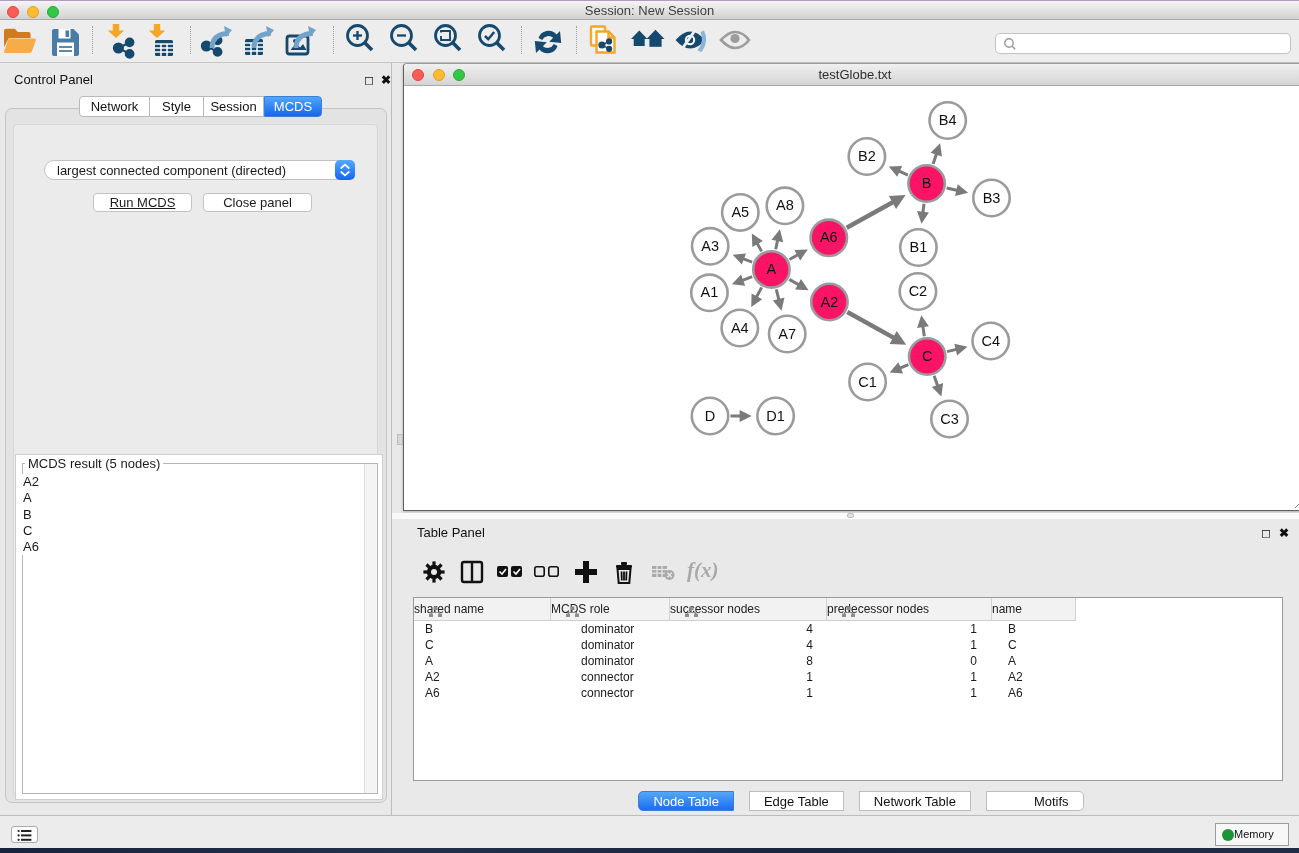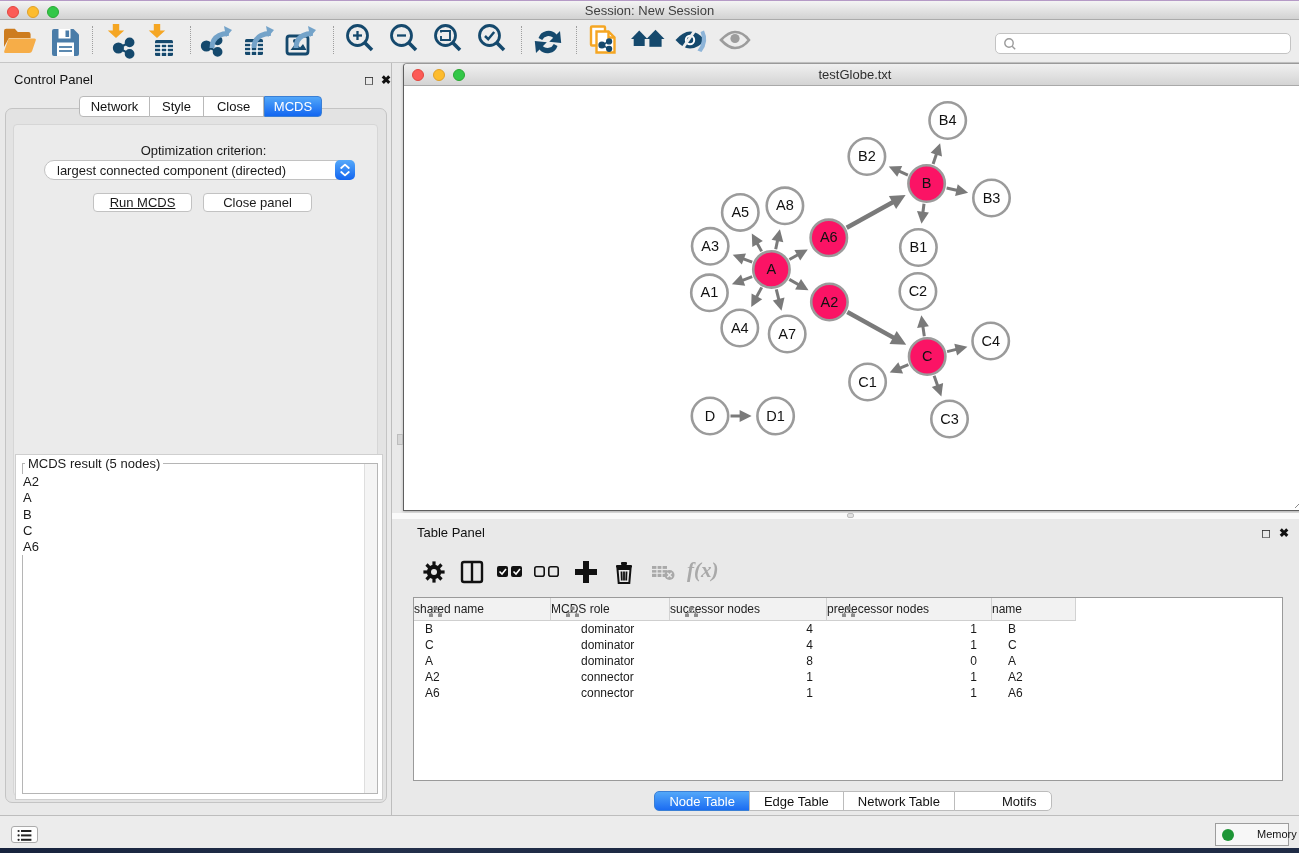--- a/index.html
+++ b/index.html
@@ -37,21 +37,21 @@
 #nettitle { height:22px; background:linear-gradient(#f0f0f0,#d4d4d4); border-bottom:1px solid #a9a9a9; border-radius:4px 4px 0 0; }
 #nettitle .t { text-align:center; font-size:13px; color:#2e2e2e; line-height:22px; }
 #netcanvas { position:absolute; left:0; top:23px; width:891px; height:421px; background:#fff; overflow:hidden; }
 
 #tpanel { left:0px; top:456px; width:907px; height:296px; background:#e9e9e9; }
 #tpanel .ptitle { left:25px; top:6px; font-size:13px; color:#111; }
 #ttoolbar { left:25px; top:30px; width:868px; height:45px;font-weight:bold; }
 #ttable { left:21px; top:78px; width:870px; height:184px; background:#fff; border:1px solid #9a9a9a; font-size:12px; }
 .thead { position:absolute; top:0; height:23px; background:#f2f2f2; border-right:1px solid #d2d2d2; border-bottom:1px solid #cfcfcf; text-align:left; line-height:22px; color:#222; }
 #btabs { left:7px; top:272px; width:907px; text-align:center; }
-.btab { display:inline-block; height:20px; background:#fff; border:1px solid #bcbcbc; font-size:13px; line-height:19px; padding:0 14px; margin:0 -1px 0 0; vertical-align:top; color:#111; }
+.btab { display:inline-block; height:20px; background:#fff; border:1px solid #bcbcbc; font-size:13px; line-height:19px; padding:0 14px; margin:0 -1px 0 16px; vertical-align:top; color:#111; }
 .btab.sel { background:linear-gradient(#53a8f9,#1b6cf2); color:#fff; border-color:#3a7fd5; }
 
 #statusbar { left:0; top:815px; width:1299px; height:33px; background:#ececec; border-top:1px solid #bdbdbd; }
 #listbtn { left:11px; top:10px; width:27px; height:17px; background:#fdfdfd; border:1px solid #ababab; border-radius:3px; text-align:center; }
 #membtn { left:1215px; top:7px; width:74px; height:23px; background:#f7f7f7; border:1px solid #9d9d9d; font-size:11px; }
 #bottomstrip { left:0; top:848px; width:1299px; height:5px; background:linear-gradient(90deg,#17233d,#23304b 30%,#1a2640 60%,#202c46); }
 </style>
 </head>
 <body>
 
@@ -194,26 +194,25 @@
         <line x1="10.2" y1="10.2" x2="13.2" y2="13.2" stroke="#9a9a9a" stroke-width="1.4"></line>
       </svg>
     </div>
 </div>
 <div id="cpanel" class="abs">
   <div class="ptitle abs">Control Panel</div>
   <div class="wbtn abs" style="left:364px">◻</div>
   <div class="wbtn abs" style="left:381px; font-weight:bold">✖</div>
   <div class="seg abs" style="left:79px; width:71px; border-radius:4px 0 0 4px;">Network</div>
   <div class="seg abs" style="left:150px; width:54px; border-left:none;">Style</div>
-  <div class="seg abs" style="left:204px; width:60px; border-left:none;">Close</div>
+  <div class="seg abs" style="left:204px; width:60px; border-left:none;">Session</div>
   <div class="seg sel abs" style="left:264px; width:58px; border-radius:0 4px 4px 0;">MCDS</div>
   <div id="tabpane" class="abs">
       <div id="innerpane" class="abs"></div>
     </div>
-  <div id="optlabel" class="abs">Optimization criterion:</div>
   <div id="combo" class="abs">
       <span class="txt">largest connected component (directed)</span>
     <span class="step"><svg width="20" height="20" viewBox="0 0 20 20">
           <path d="M6.2 8 L10 4.6 L13.8 8" fill="none" stroke="#fff" stroke-width="1.8" stroke-linecap="round" stroke-linejoin="round"></path>
           <path d="M6.2 12 L10 15.4 L13.8 12" fill="none" stroke="#fff" stroke-width="1.8" stroke-linecap="round" stroke-linejoin="round"></path>
         </svg></span>
   </div>
   <div class="pbtn abs" style="left:93px; width:99px;text-decoration:underline;">Run MCDS</div>
   <div class="pbtn abs" style="left:203px; width:109px;">Close panel</div>
   <div id="resultbox" class="abs">
@@ -462,16 +461,16 @@
           <circle cx="1.6" cy="2" r="1.1"></circle>
           <rect x="4" y="1" width="10.4" height="2"></rect>
           <circle cx="1.6" cy="6.4" r="1.1"></circle>
           <rect x="4" y="5.4" width="10.4" height="2"></rect>
           <circle cx="1.6" cy="10.8" r="1.1"></circle>
           <rect x="4" y="9.8" width="10.4" height="2"></rect>
         </g>
       </svg></div>
   <div id="membtn" class="abs">
       <span style="position:absolute;left:6px;top:5px;width:12px;height:12px;border-radius:50%;background:#1d9536;"></span>
-      <span style="position:absolute;left:41px;top:4px;color:#111;">Memory</span>
+      <span style="position:absolute;left:18px;top:4px;color:#111;">Memory</span>
     </div>
 </div>
 <div id="bottomstrip" class="abs"></div>
 
 </body></html>

